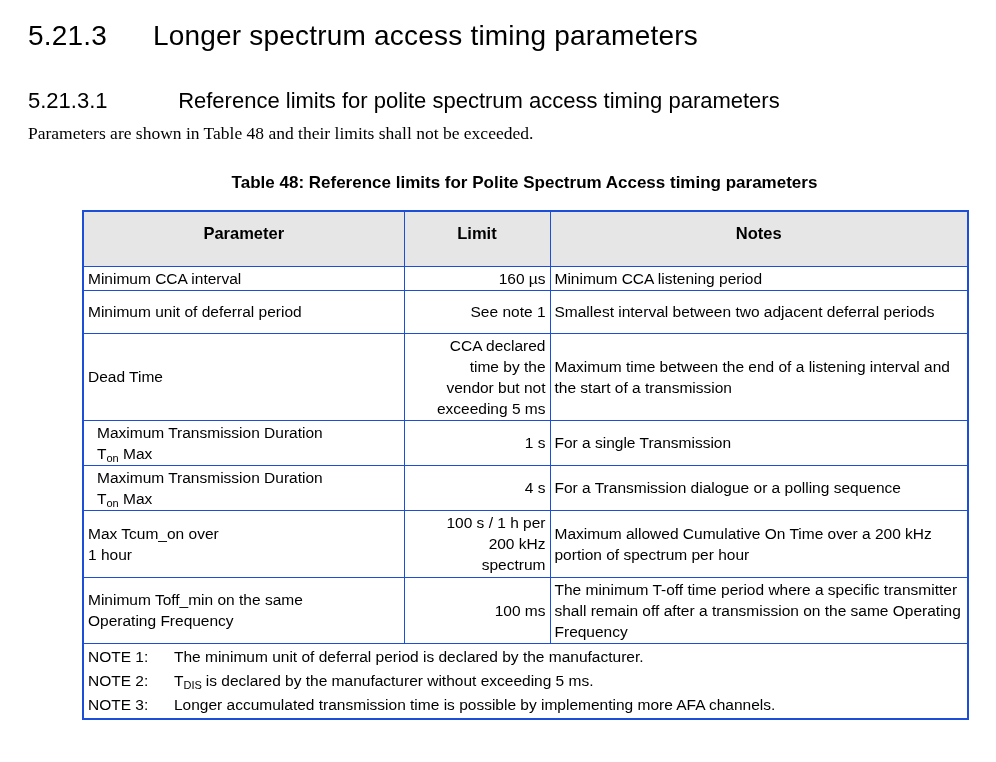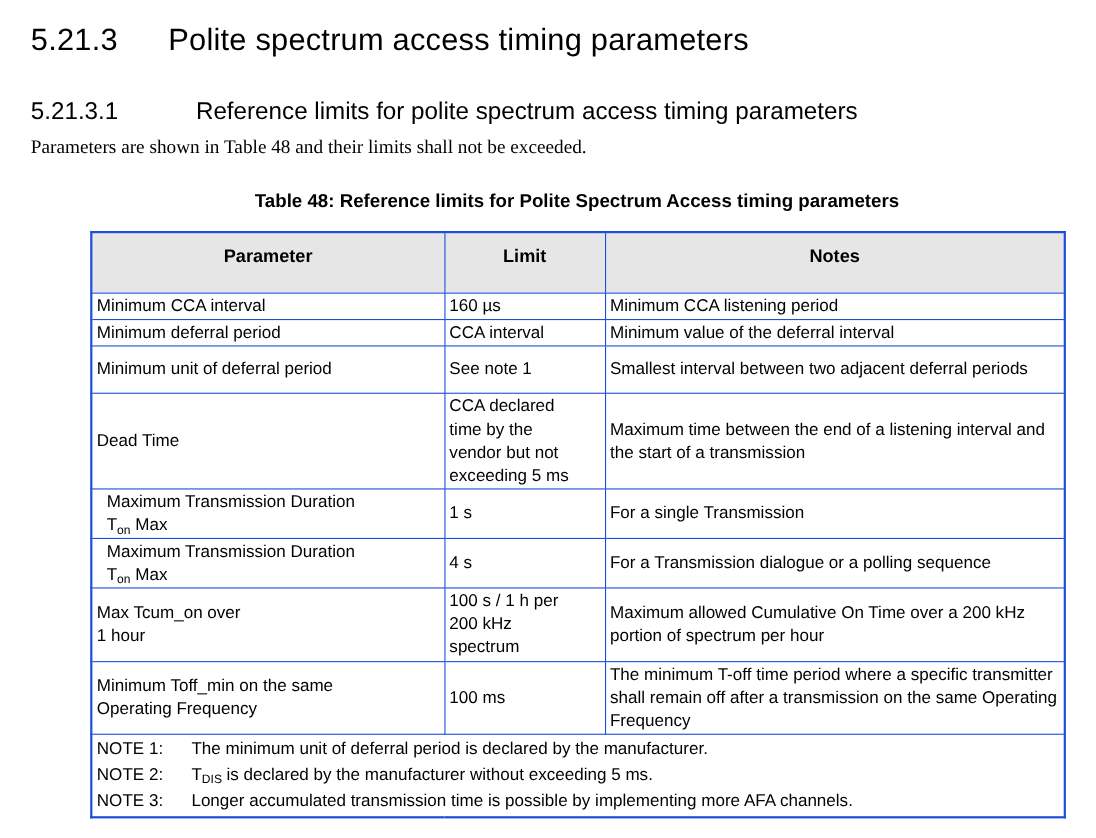--- a/index.html
+++ b/index.html
@@ -53,21 +53,21 @@
     line-height: 21px;
   }
   table.limits, table.limits td {
     border: 1px solid #1d4ed8;
   }
   table.limits { border-width: 2px; }
 
   td { vertical-align: middle; padding: 1px 4px; }
   td.param { text-align: left; }
   td.param.indent { padding-left: 13px; margin-left: 40px; }
-  td.limit { text-align: left; }
+  td.limit { text-align: right; }
   td.notes { text-align: left; }
 
   tr.hdr td {
     background: #e6e6e6;
     text-align: center;
     font-weight: 700;
     font-size: 16.5px;
     vertical-align: middle;
     padding-bottom: 12px;
   }
@@ -94,21 +94,21 @@
   .footnote .nlabel { display: inline-block; width: 86px; }
   .footnote .after-sub { margin-left: 4px; }
 </style>
 </head>
 <body>
 
 <div class="page">
 
   <div class="h1">
     <span class="num">5.21.3</span>
-    <span>Polite spectrum access timing parameters</span>
+    <span>Longer spectrum access timing parameters</span>
   </div>
 
   <div class="h2">
     <span class="num">5.21.3.1</span>
     <span>Reference limits for polite spectrum access timing parameters</span>
   </div>
 
   <p class="intro">Parameters are shown in Table 48 and their limits shall not be exceeded.</p>
 
   <div class="caption">Table 48: Reference limits for Polite Spectrum Access timing parameters</div>
@@ -125,25 +125,20 @@
         <td>Limit</td>
         <td>Notes</td>
       </tr>
 
       <tr class="r1">
         <td class="param">Minimum CCA interval</td>
         <td class="limit">160 µs</td>
         <td class="notes">Minimum CCA listening period</td>
       </tr>
 
-      <tr class="r2">
-        <td class="param">Minimum deferral period</td>
-        <td class="limit">CCA interval</td>
-        <td class="notes">Minimum value of the deferral interval</td>
-      </tr>
 
       <tr class="r3">
         <td class="param">Minimum unit of deferral period</td>
         <td class="limit">See note 1</td>
         <td class="notes">Smallest interval between two adjacent deferral periods</td>
       </tr>
 
       <tr class="r4">
         <td class="param">Dead Time</td>
         <td class="limit">

